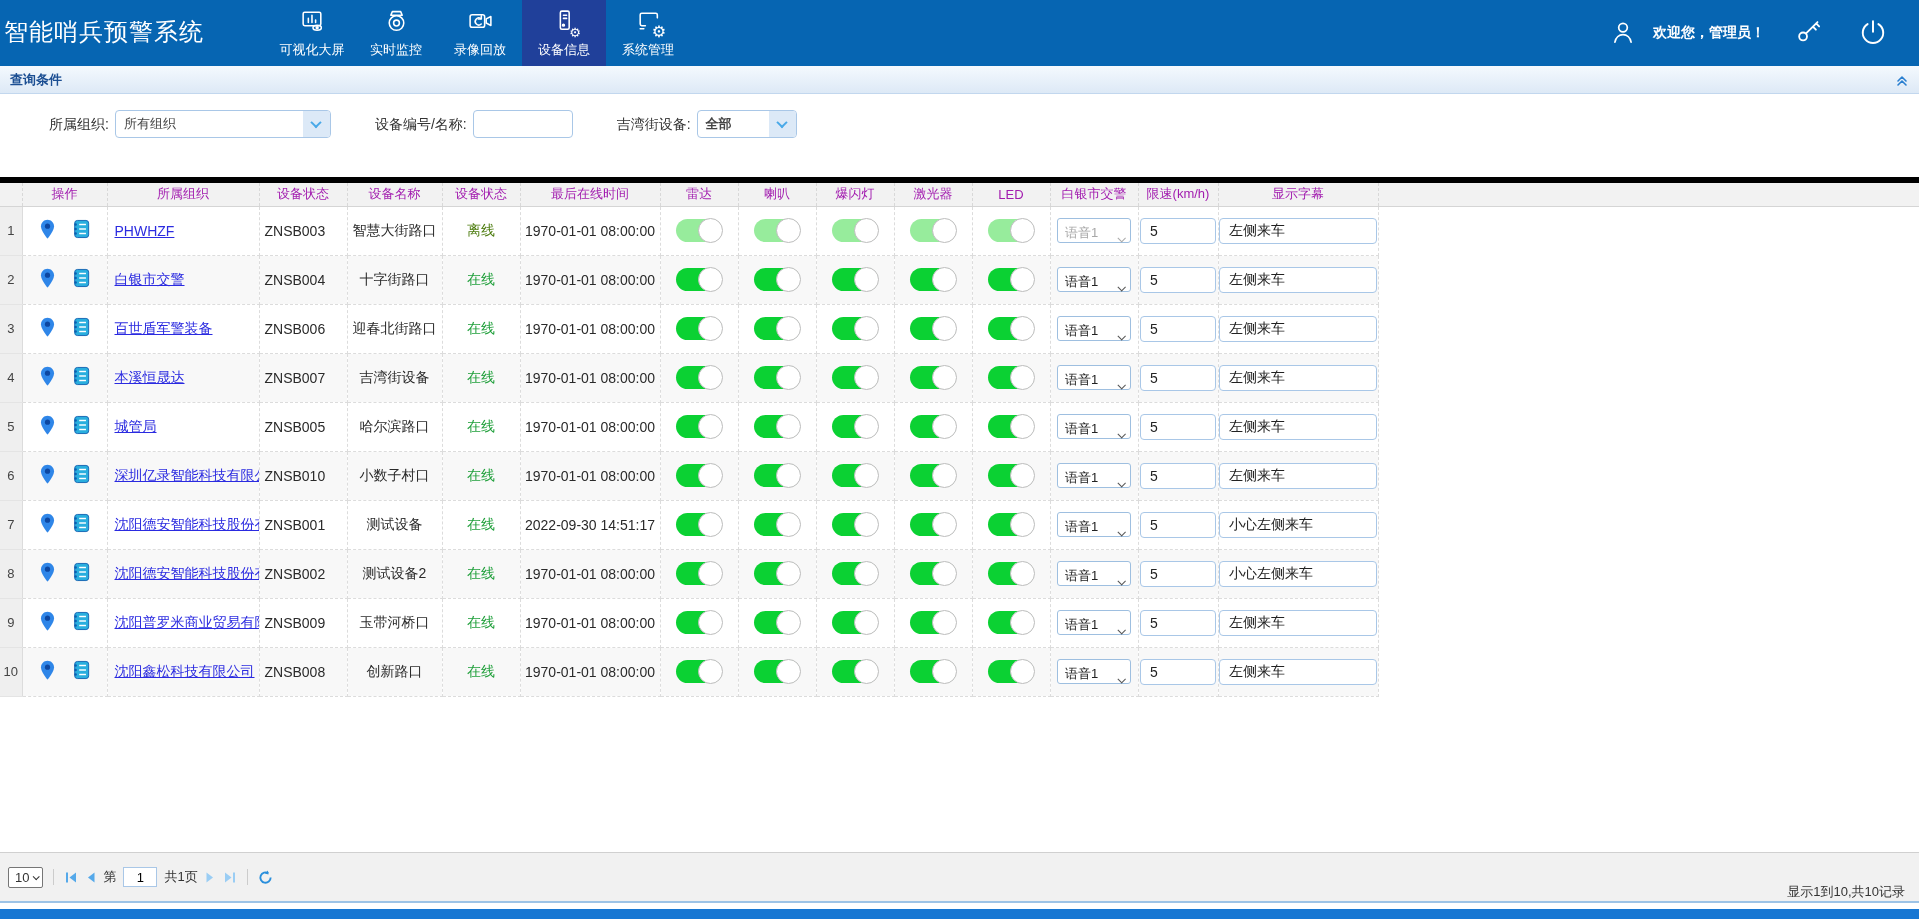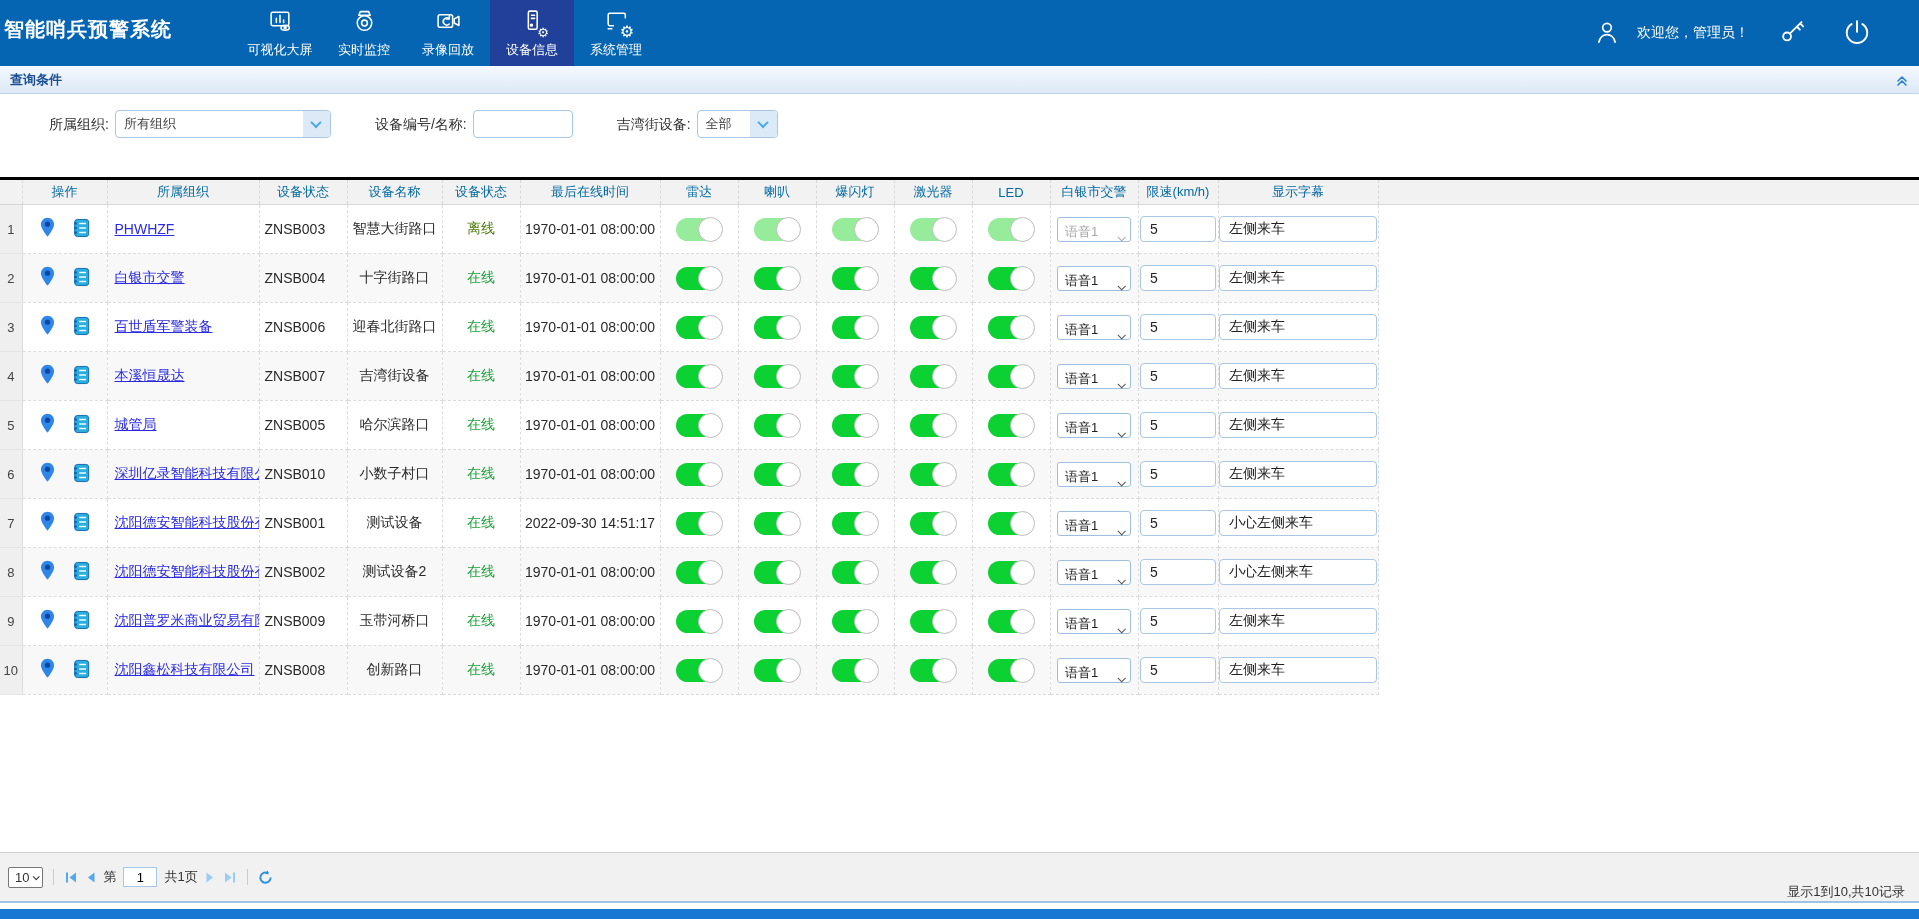--- a/index.html
+++ b/index.html
@@ -4,29 +4,29 @@
 <style>
   * { box-sizing: border-box; }
   html,body { margin:0; padding:0; }
   body {
     width:1919px; height:919px; overflow:hidden; background:#fff;
     font-family:"Liberation Sans","DejaVu Sans",sans-serif;
     display:flex; flex-direction:column;
   }
   
   .app-header { flex:0 0 66px; background:#0665b2; display:flex; align-items:stretch; color:#fff; }
-  .app-title { font-size:20px; font-weight:bold; padding:16px 10px 0 4px; letter-spacing:1px; white-space:nowrap; }
+  .app-title { font-size:24px; font-weight:normal; padding:16px 10px 0 4px; letter-spacing:1px; white-space:nowrap; }
   .main-nav { display:flex; margin-left:56px; }
   .nav-item { width:84px; display:flex; flex-direction:column; align-items:center; justify-content:center; gap:5px; cursor:pointer; }
   .nav-item.active { background:#20409a; }
   .nav-label { font-size:13px; }
   .nav-icon { height:28px; width:30px; position:relative; display:flex; align-items:center; justify-content:center; }
   .nav-icon svg { stroke:#fff; fill:none; stroke-width:1.5; stroke-linecap:round; stroke-linejoin:round; }
   .gear-glyph { position:absolute; right:-2px; bottom:-3px; font-size:13px; line-height:1; color:#fff; font-family:"DejaVu Sans",sans-serif; }
-  .header-right { margin-left:auto; display:flex; align-items:center; gap:16px; padding-right:46px; }
+  .header-right { margin-left:auto; display:flex; align-items:center; gap:16px; padding-right:30px;font-weight:bold; }
   .header-right svg { stroke:#fff; fill:none; stroke-width:1.6; stroke-linecap:round; }
   .welcome { font-size:14px; white-space:nowrap; }
   .hdr-btn { display:flex; align-items:center; cursor:pointer; }
 
   
   .query-bar { flex:0 0 28px; background:linear-gradient(#f4f9fe,#dde9f6); border-bottom:1px solid #c2d7ee;
     display:flex; align-items:center; padding:0 10px; color:#1c4f93; font-weight:bold; font-size:13px; }
   .collapse-btn { margin-left:auto; cursor:pointer; display:flex; align-items:center; }
 
   
@@ -34,22 +34,22 @@
   .filter-row label { line-height:28px; }
   .combo { height:28px; border:1px solid #a9c7e7; border-radius:4px; background:#fff; display:flex; align-items:center;
     font-size:13px; color:#444; margin-left:6px; cursor:pointer; overflow:hidden; }
   .combo .val { flex:1; padding-left:8px; }
   .combo-arrow { width:27px; align-self:stretch; background:#dce9f7; display:flex; align-items:center; justify-content:center; }
   .chev-down { width:8px; height:8px; border-right:2px solid #49a9e8; border-bottom:2px solid #49a9e8; transform:rotate(45deg) translate(-1px,-1px); }
   .text-input { height:28px; width:100px; border:1px solid #a9c7e7; border-radius:4px; margin-left:6px; padding:0 6px; font-size:14px; outline:none; }
 
   
   table { border-collapse:collapse; table-layout:fixed; width:100%; }
-  thead th { height:26px; background:#f2f2f2; border-top:3px solid #000000; border-bottom:1px solid #d5d5d5;
-    border-right:1px dashed #d8d8d8; font-size:13px; color:#0369a1; font-weight:normal; }
+  thead th { height:26px; background:#f2f2f2; border-top:6px solid #000000; border-bottom:1px solid #d5d5d5;
+    border-right:1px dashed #d8d8d8; font-size:13px; color:#a21caf; font-weight:normal; }
   thead th.filler { border-right:none; }
   tbody td { height:49px; border-bottom:1px dashed #dcdcdc; border-right:1px dashed #dcdcdc; text-align:center;
     font-size:14px; color:#2a2a2a; overflow:hidden; white-space:nowrap; padding:0; }
   tbody tr:nth-child(even) { background:#f8f8f8; }
   td.num { background:#efefef; font-size:13px; color:#444; border-right:1px solid #dcdcdc; border-bottom:1px solid #e4e4e4; }
   td.org { text-align:left; padding-left:7px; }
   td.code { text-align:left; padding-left:5px;margin-left:20px; }
   td.filler { border-right:none; border-bottom:none; background:#fff; }
   td.ops .icon { display:inline-block; vertical-align:middle; cursor:pointer; }
   td.ops .icon + .icon { margin-left:13px; }
@@ -182,21 +182,21 @@
   <label>所属组织:</label>
   <div class="combo" style="width:216px;">
     <span class="val">所有组织</span>
     <span class="combo-arrow">
         <span class="chev-down"></span>
       </span>
   </div>
   <label style="margin-left:44px;">设备编号/名称:</label>
   <input class="text-input" value="" style="">
   <label style="margin-left:44px;">吉湾街设备:</label>
-  <div class="combo" style="width:81px;">
+  <div class="combo" style="width:100px;font-weight:bold;">
     <span class="val">全部</span>
     <span class="combo-arrow">
         <span class="chev-down"></span>
       </span>
   </div>
 </div>
 
 <div class="table-wrap">
   <table>
     <colgroup>

